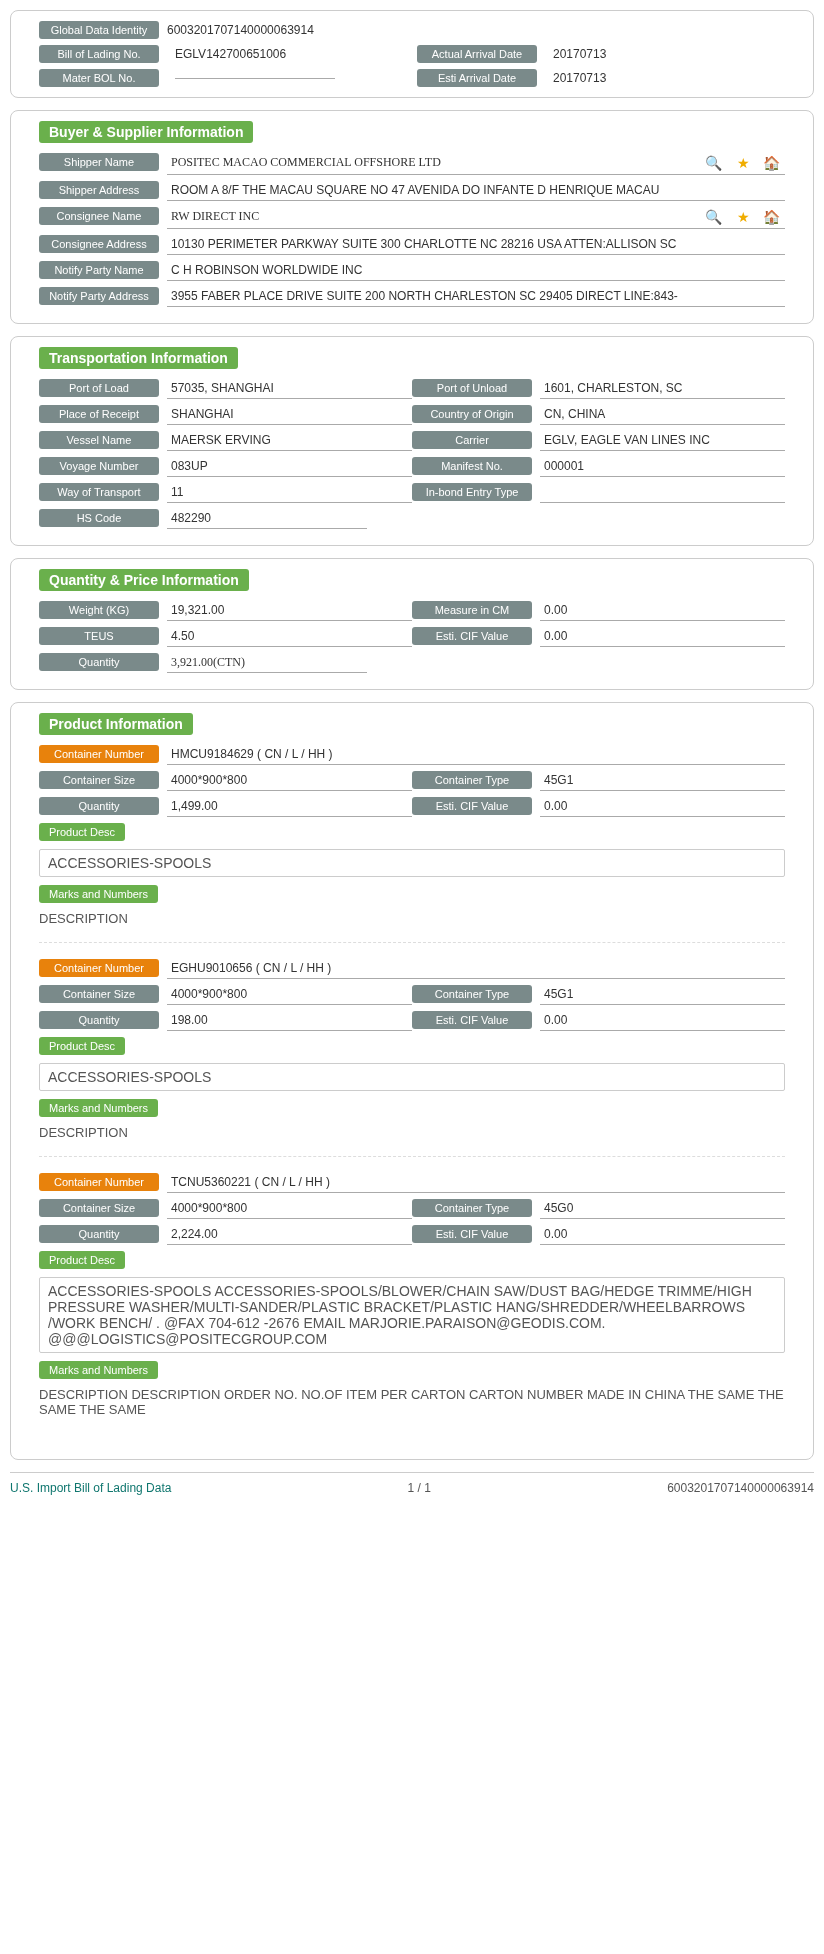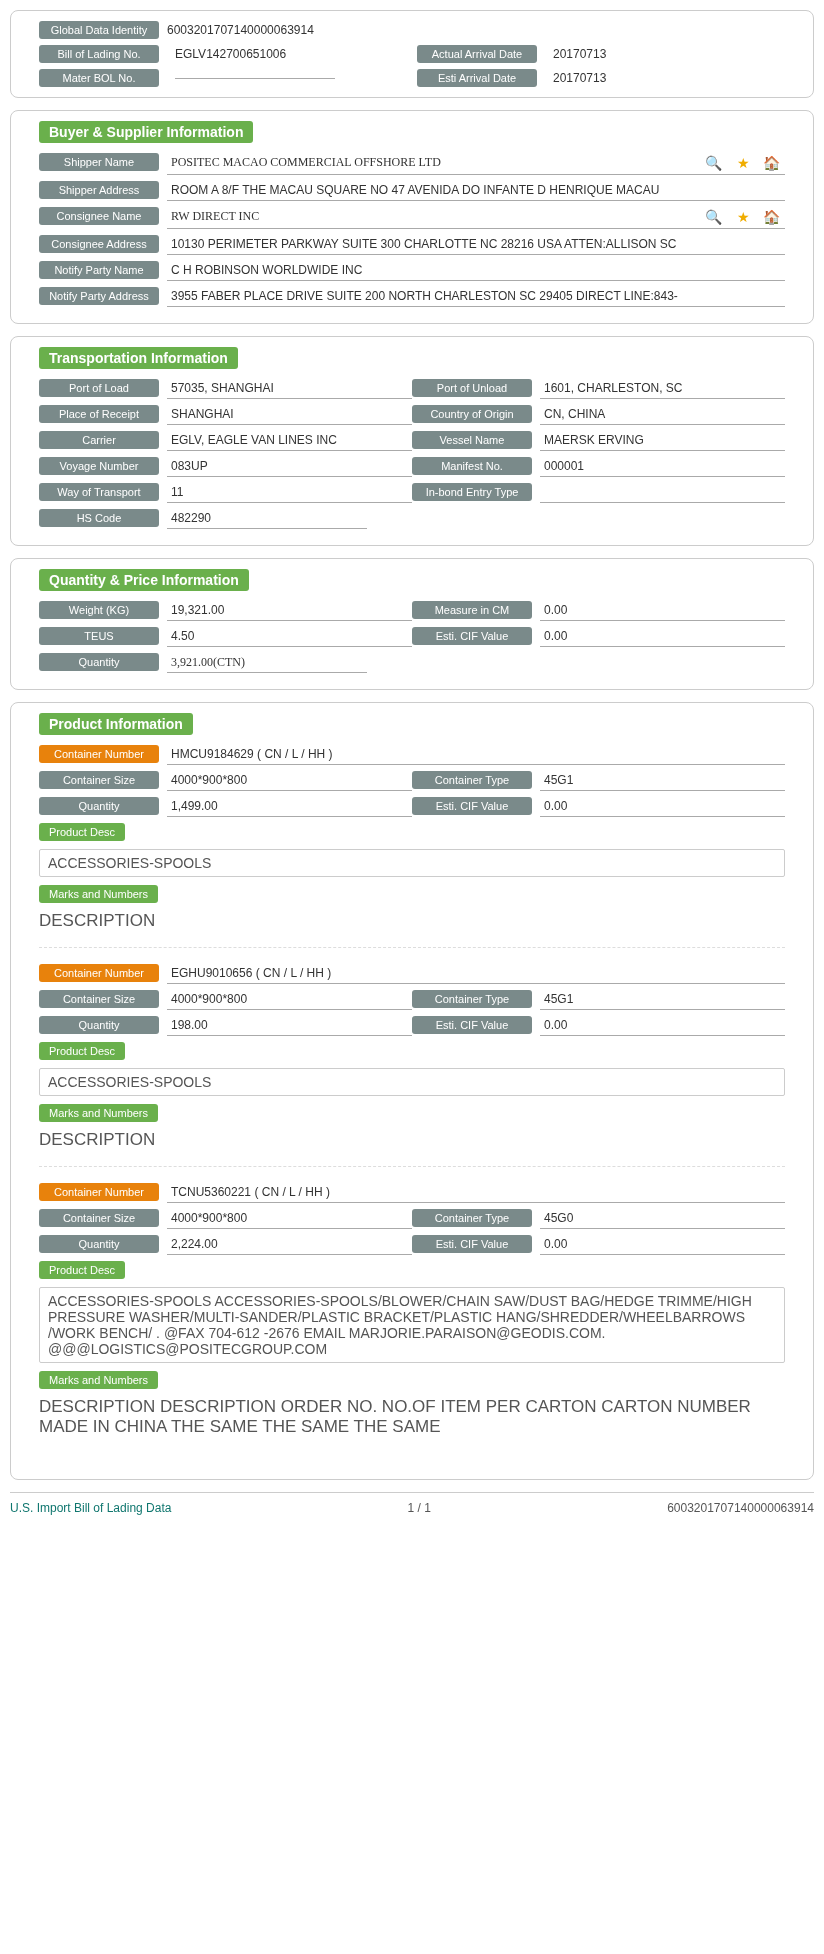--- a/index.html
+++ b/index.html
@@ -23,21 +23,21 @@
     .global-label { background: #7a8a8a; color: #fff; font-size: 11px; padding: 3px 8px; border-radius: 3px; min-width: 120px; text-align: center; flex-shrink: 0; margin-right: 8px; }
     .global-value { font-size: 12px; }
     
     .with-icons { display: flex; align-items: flex-start; gap: 14px; font-family: Liberation Serif, serif; }
     .icon-search { color: #888; font-size: 14px; }
     .icon-star { color: #f0ad00; font-size: 14px; }
     .icon-home { color: #888; font-size: 14px; }
     
     .product-desc-box { border: 1px solid #ccc; border-radius: 2px; padding: 5px 8px; margin: 4px 0 8px 0; font-size: 14px; color: #555; }
     .marks-label { display: inline-block; background: #6ab04c; color: #fff; font-size: 11px; padding: 3px 10px; border-radius: 3px; margin-bottom: 4px; }
-    .marks-desc { font-size: 17px; color: #555; padding: 4px 0 8px 0; }
+    .marks-desc { font-size: 13px; color: #555; padding: 4px 0 8px 0; }
     
     .container-block { margin-bottom: 16px; border-bottom: 1px dashed #ddd; padding-bottom: 8px; }
     .container-block:last-child { border-bottom: none; }
     
     .footer { display: flex; justify-content: space-between; align-items: center; border-top: 1px solid #ccc; padding-top: 8px; margin-top: 4px; }
     .footer-left { font-size: 12px; color: #0f766e; }
     .footer-center { font-size: 12px; color: #555; }
     .footer-right { font-size: 12px; color: #555; }
     
     .half-row { display: flex; align-items: flex-start; gap: 10px; }
@@ -148,28 +148,28 @@
         <div class="field-row">
           <div class="field-label">Country of Origin</div>
           <div class="field-value">CN, CHINA</div>
         </div>
       </div>
     </div>
 
     <div class="two-col">
       <div class="col">
         <div class="field-row">
+          <div class="field-label">Vessel Name</div>
+          <div class="field-value">MAERSK ERVING</div>
+        </div>
+      </div>
+      <div class="col">
+        <div class="field-row">
           <div class="field-label">Carrier</div>
           <div class="field-value">EGLV, EAGLE VAN LINES INC</div>
-        </div>
-      </div>
-      <div class="col">
-        <div class="field-row">
-          <div class="field-label">Vessel Name</div>
-          <div class="field-value">MAERSK ERVING</div>
         </div>
       </div>
     </div>
 
     <div class="two-col">
       <div class="col">
         <div class="field-row">
           <div class="field-label">Voyage Number</div>
           <div class="field-value">083UP</div>
         </div>

